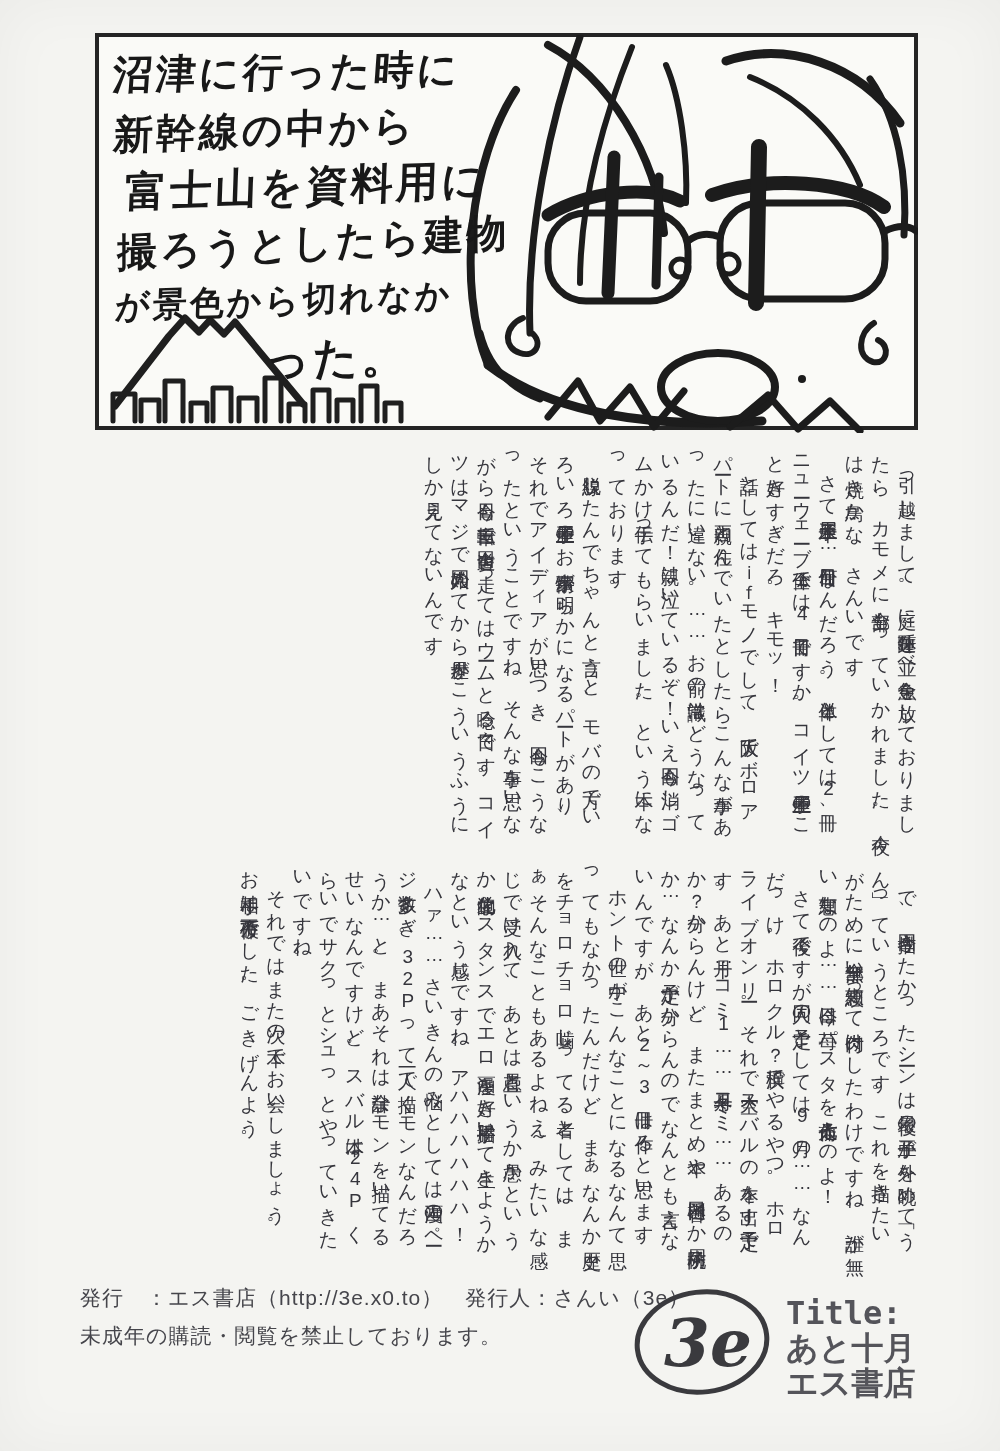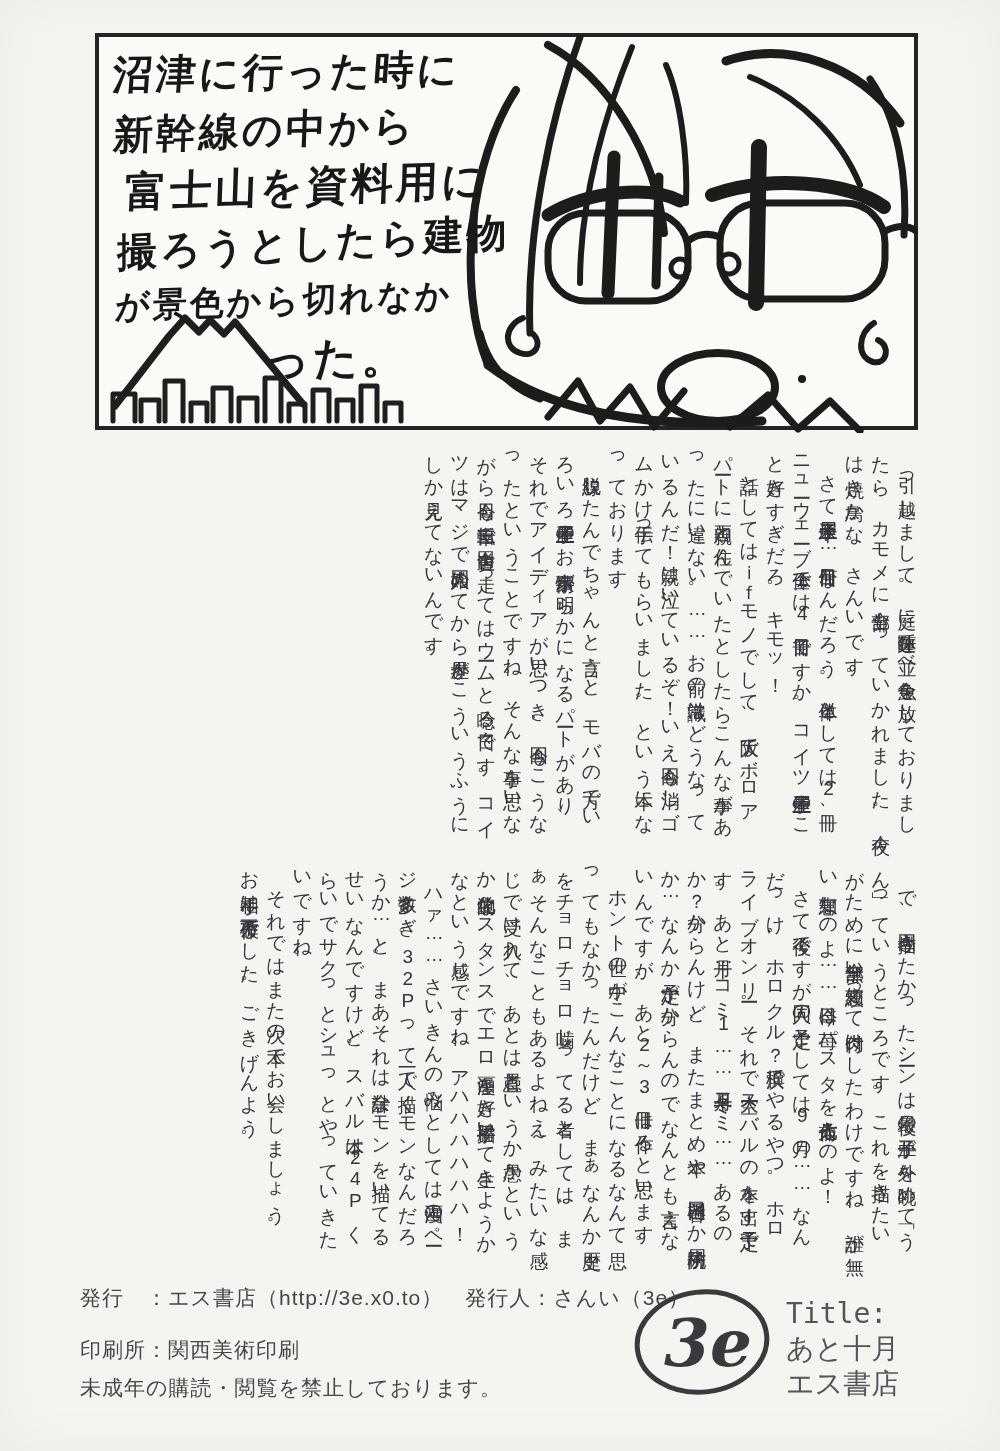--- a/index.html
+++ b/index.html
@@ -49,21 +49,21 @@
   .logo-wrap{position:absolute;left:630px;top:1284px;}
   .logo-wrap text{
     font-family:"DejaVu Serif",serif;font-style:italic;font-weight:700;
     font-size:66px;fill:#3a3a3e;
   }
 
   
   .title-block{
     position:absolute;left:786px;top:1296px;
     font-family:"DejaVu Sans Mono",monospace;
-    font-size:28px;line-height:35px;color:#54545a;font-weight:400;
+    font-size:32px;line-height:35px;color:#54545a;font-weight:700;
   }
   .title-block p{margin:0;white-space:nowrap;}
 </style>
 </head>
 <body>
 
 <div class="page">
 
   <div class="sketch-panel">
 
@@ -122,21 +122,20 @@
   <div id="afterword-bottom" class="vtext">
       <p>で、今回描きたかったシーンは最後の亜子が外を眺めて「うん」っていうところです。これを描きたいがために全部無い知恵絞って肉付けしたわけですね。誰が無い知恵なのよ……今日は苺パスタを七人前作るのよ！</p>
       <p>さて今後ですが同人の予定としては9月の……なんだっけ。ホロクル？横浜でやるやつ。ホロライブオンリー。それで大空スバルの本を出す予定です。あと十月…コミ1……十二月冬コミ……あるのか？分からんけど、またまとめ本や、樋口円香とか周防桃子か…なんか予定が分からんのでなんとも言えないんですが、あと2～3冊は作ると思います。</p>
       <p>ホント世の中がこんなことになるなんて思ってもなかったんだけど、まぁなんか歴史をチョロチョロ噛じってる者としては、まぁそんなこともあるよねえ～みたいな感じで受け入れて、あとは愚直というか愚かというか道化的なスタンスでエロ漫画を好き勝手描いて生きようかなという感じですね。アハハハハハハ！</p>
       <p>ハァ……さいきんの悩みとしては漫画のページ数多すぎ。32Pって一人で描くモンなんだろうか…と。まあそれは余計なモンを描いてるせいなんですけど。スバル本は24Pくらいでサクっとシュっとやっていきたいですね。</p>
       <p>それではまた次の本でお会いしましょう。お相手は不破万作でした。ごきげんよう。</p>
     </div>
 
   <div class="colophon">
     <p>発行　：エス書店（http://3e.x0.to）　発行人：さんい（3e）</p>
-    <p class="group-gap">印刷所：関西美術印刷</p>
     <p>未成年の購読・閲覧を禁止しております。</p>
   </div>
 
   <svg class="logo-wrap" width="145" height="118" viewBox="0 0 145 118" fill="none">
     <ellipse cx="72" cy="58" rx="65" ry="50" transform="rotate(-7 72 58)" stroke="#3a3a3e" stroke-width="5"></ellipse>
     <text x="34" y="82">3e</text>
   </svg>
 
   <div class="title-block">
     <p>Title:</p>

